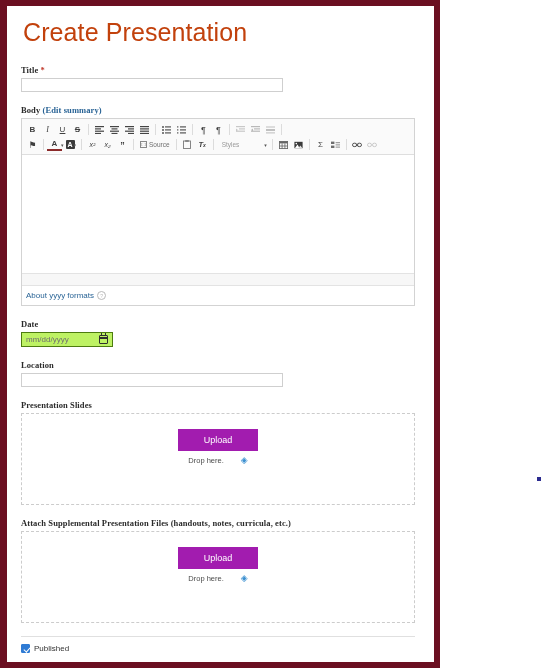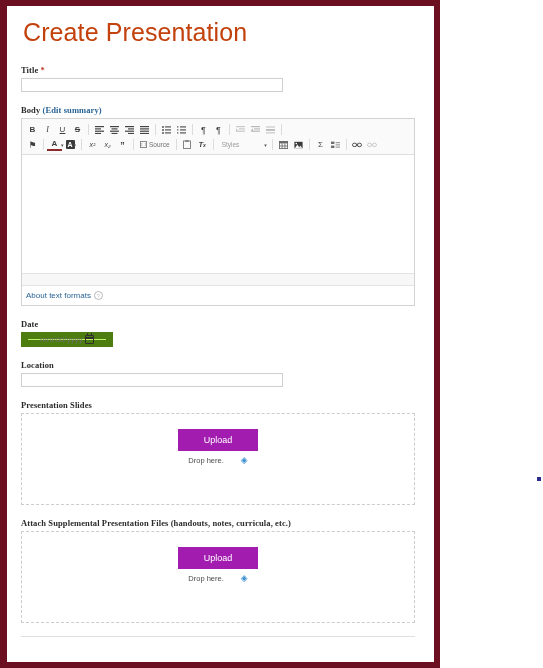--- a/index.html
+++ b/index.html
@@ -137,25 +137,25 @@
   .help-dot {
     width: 7px; height: 7px; border-radius: 50%;
     border: 1px solid #b9b9b9;
     color: #b9b9b9; font-size: 5px;
     display: flex; align-items: center; justify-content: center;
   }
 
   
   .date-input {
     width: 92px; height: 15px;
-    border: 7px solid #4d7c0f;
+    border: 1px solid #4d7c0f;
     background: #bef264;
     display: flex; align-items: center;
     justify-content: space-between;
-    padding: 0 12px;
+    padding: 0 4px;
     box-sizing: border-box;
     font-size: 8px; color: #6e6e6e;
   }
   .cal-icon {
     width: 9px; height: 9px;
     border: 1.2px solid #2f2f2f;
     border-radius: 1px;
     position: relative;
     box-sizing: border-box;
   }
@@ -432,21 +432,21 @@
             </div>
           </div>
 
         </div>
 
         <div class="editor-body"></div>
         <div class="editor-status"></div>
 
         <div class="format-bar">
           <div class="about-link">
-            <span>About text formats</span>
+            <span>About yyyy formats</span>
             <span class="help-dot">?</span>
           </div>
         </div>
       </div>
     </div>
 
     <div class="field-block">
       <div class="field-label">Date</div>
       <div class="date-input">
         <span>mm/dd/yyyy</span>
@@ -476,17 +476,21 @@
         <button class="upload-btn">Upload</button>
         <div class="drop-here">
           <span>Drop here.</span>
           <span class="drop-arrow">◈</span>
         </div>
       </div>
     </div>
 
     <div class="footer-sep"></div>
 
+    <div class="published-row">
+      <span class="chk"></span>
+      <span class="chk-label">Published</span>
+    </div>
 
   </div>
 </div>
 
 <div class="side-dot"></div>
 
 </body></html>

